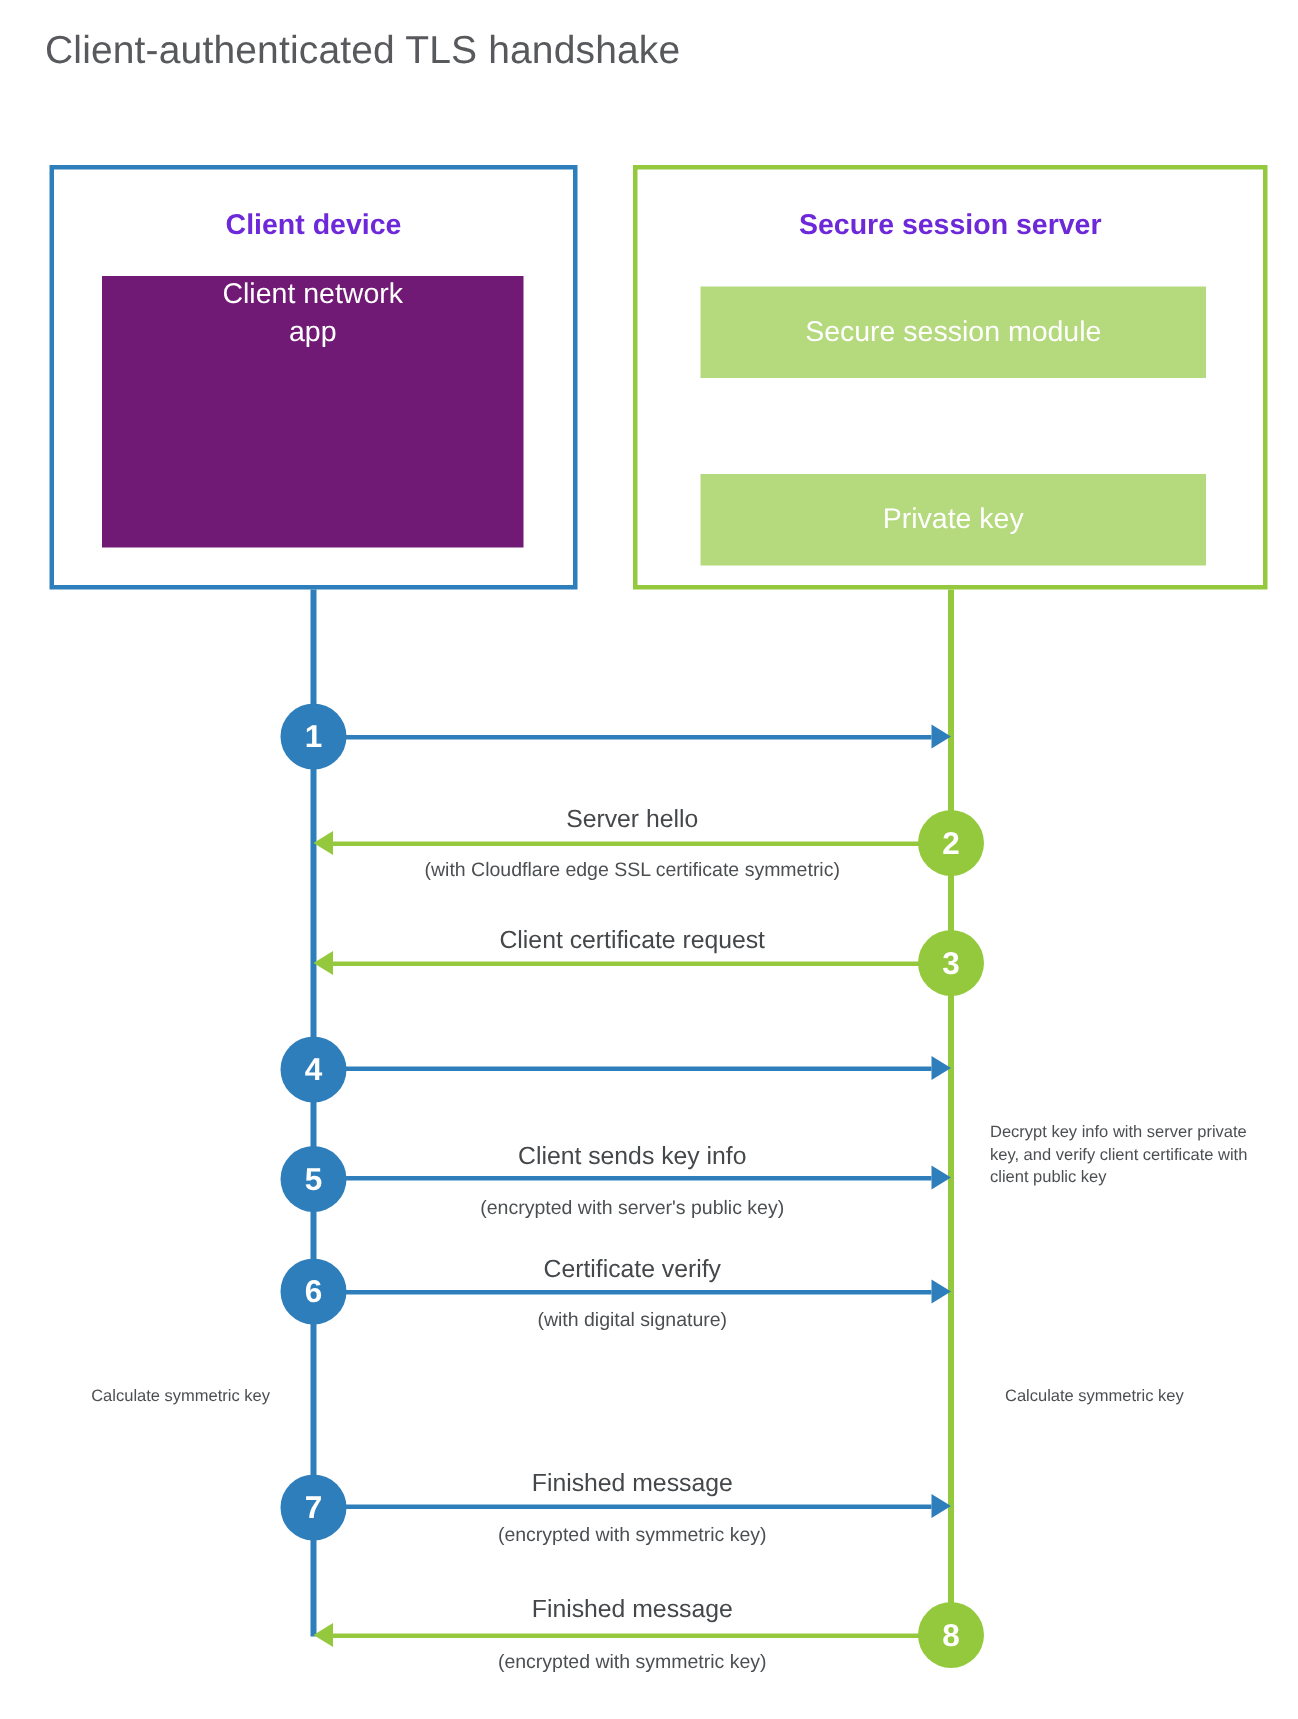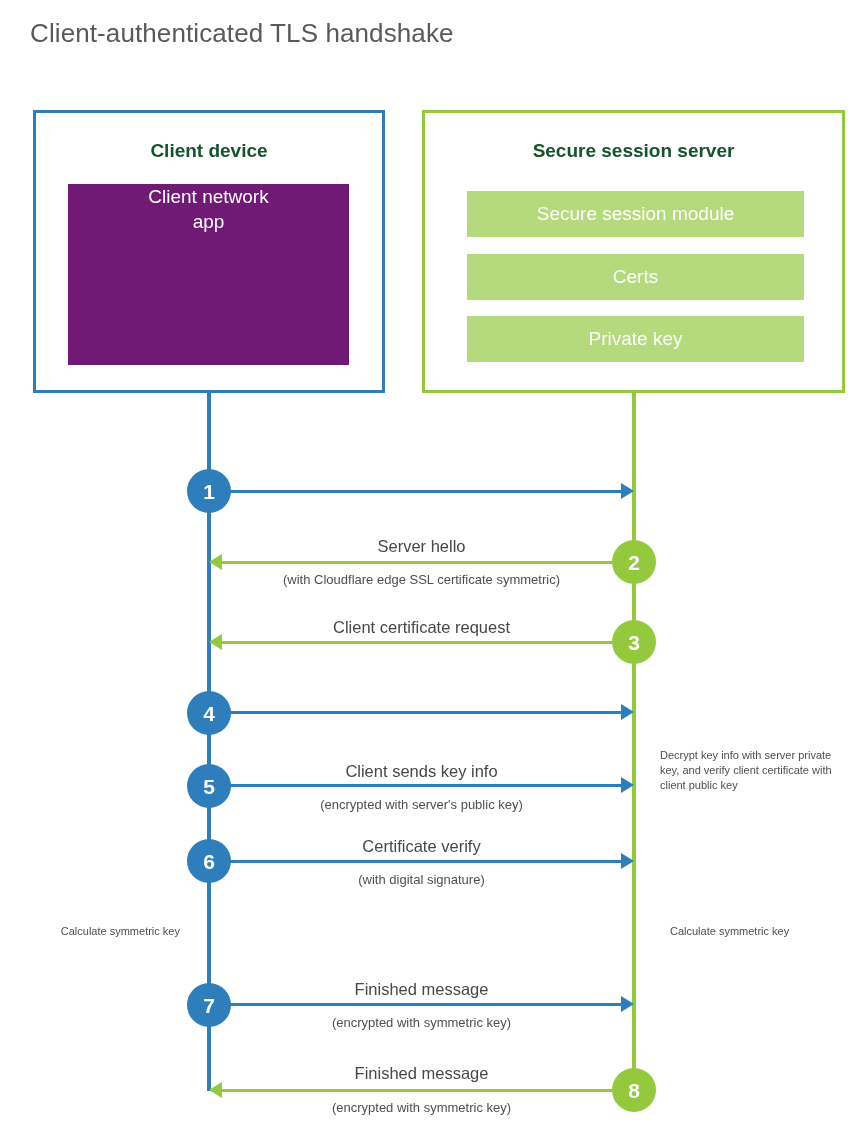--- a/index.html
+++ b/index.html
@@ -38,21 +38,21 @@
   }
   #secure-session-server-box {
     left: 422px; top: 110px;
     width: 423px; height: 283px;
     border: 3px solid #95c93d;
   }
   .actor-title {
     text-align: center;
     font-size: 19px;
     font-weight: bold;
-    color: #14532d;
+    color: #6d28d9;
     margin-top: 27px;
   }
 
   #client-network-app {
     position: absolute;
     left: 32px;
     top: 71px;
     width: 281px;
     height: 181px;
     background: #701a75;
@@ -61,21 +61,21 @@
     display: flex;
     justify-content: center;
     text-align: center;
     line-height: 1.32;
   }
 
   .server-module {
     position: absolute;
     left: 42px;
     width: 337px;
-    height: 46px;
+    height: 61px;
     background: #b5d97d;
     color: #ffffff;
     font-size: 19px;
     display: flex;
     align-items: center;
     justify-content: center;
     text-align: center;
   }
   #server-module-0 { top: 78px; }
   #server-module-1 { top: 141px; }
@@ -168,23 +168,20 @@
     <span style="white-space:pre-line;">Client network
 app</span>
   </div>
 </div>
 
 <div class="actor-box" id="secure-session-server-box">
   <div class="actor-title">Secure session server</div>
   <div class="server-module" id="server-module-0">
     <span>Secure session module</span>
   </div>
-  <div class="server-module" id="server-module-1">
-    <span>Certs</span>
-  </div>
   <div class="server-module" id="server-module-2">
     <span>Private key</span>
   </div>
 </div>
 
 <div id="sequence-area">
 
   <div class="lifeline" id="client-lifeline"></div>
   <div class="lifeline" id="server-lifeline"></div>
 

